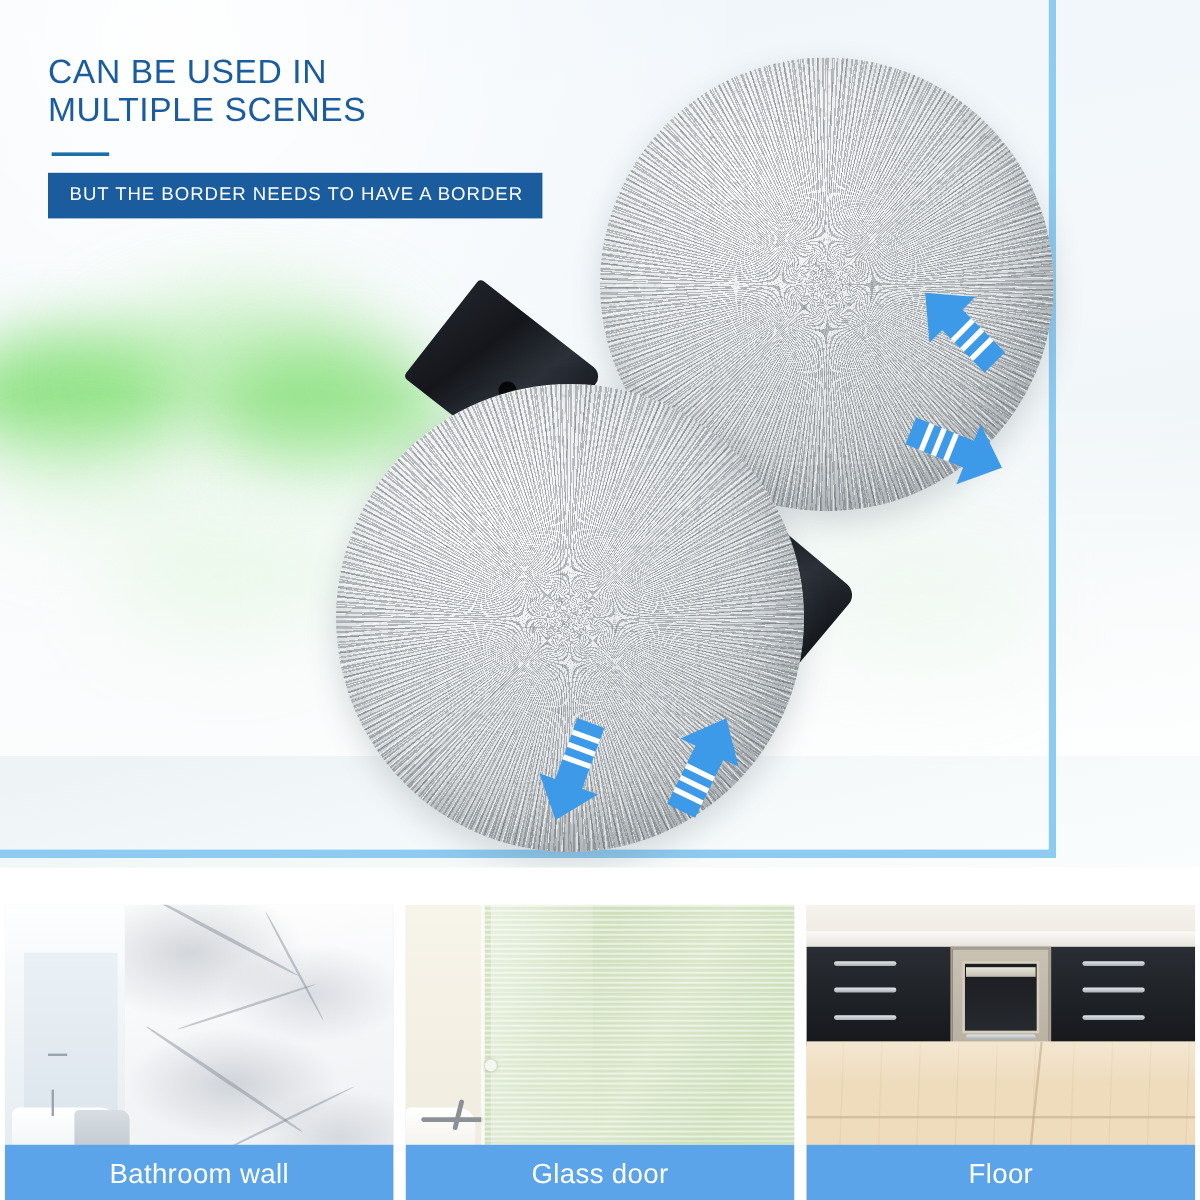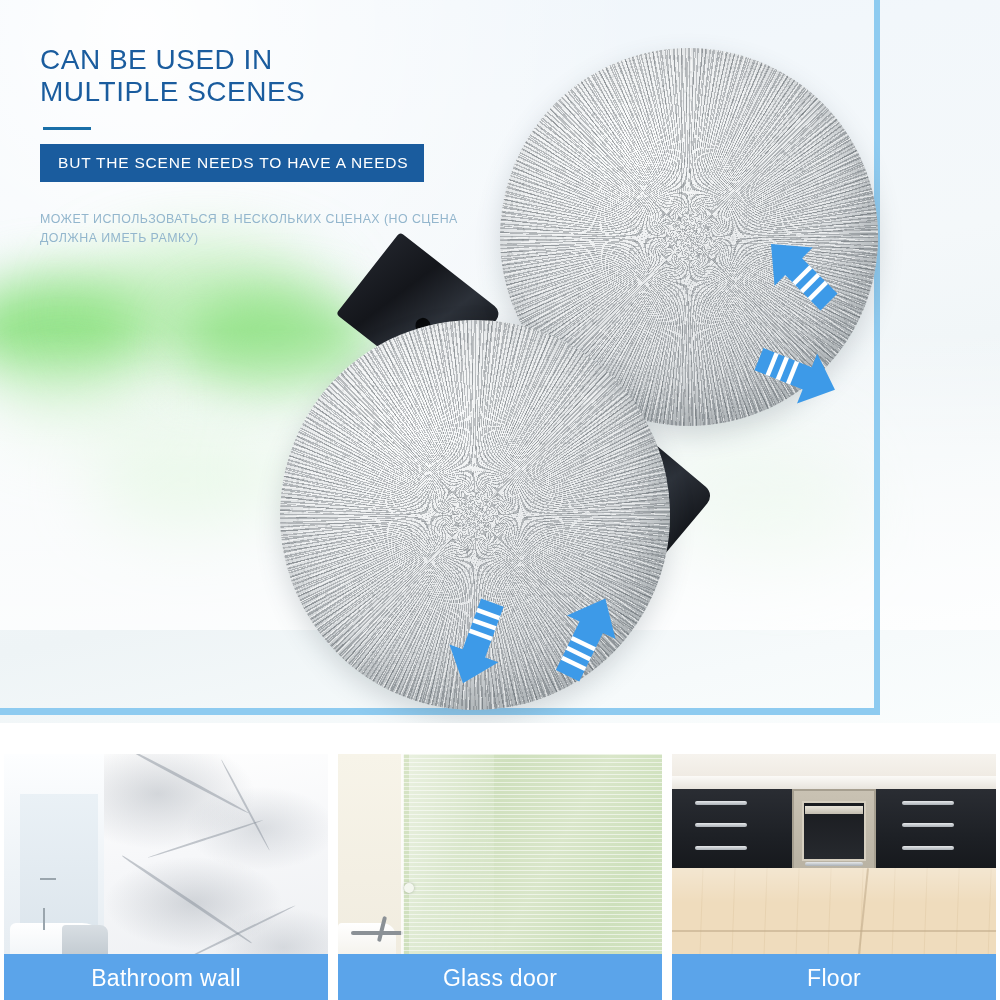--- a/index.html
+++ b/index.html
@@ -235,22 +235,21 @@
   <div class="bokeh bk5"></div>
   <div class="bokeh bk6"></div>
   <div class="bokeh bk7"></div>
   <div class="bokeh bk8"></div>
   <div class="horizon"></div>
 
   <div id="copy">
     <div id="headline">CAN BE USED IN
 MULTIPLE SCENES</div>
     <div id="rule"></div>
-    <div id="banner">BUT THE SCENE NEEDS TO HAVE A NEEDS</div>
-    <div id="subtitle">МОЖЕТ ИСПОЛЬЗОВАТЬСЯ В НЕСКОЛЬКИХ СЦЕНАХ (НО СЦЕНА ДОЛЖНА ИМЕТЬ РАМКУ)</div>
+    <div id="banner">BUT THE BORDER NEEDS TO HAVE A BORDER</div>
   </div>
 
   <div id="product">
 
     <div class="bar" id="bar-upper">
       <div class="hole" style="left:68px; top:52px; width:15px; height:15px;"></div>
     </div>
 
     <div class="bar" id="bar-lower">
       <div class="knob" style="left:42px; top:44px; width:17px; height:17px;"></div>

